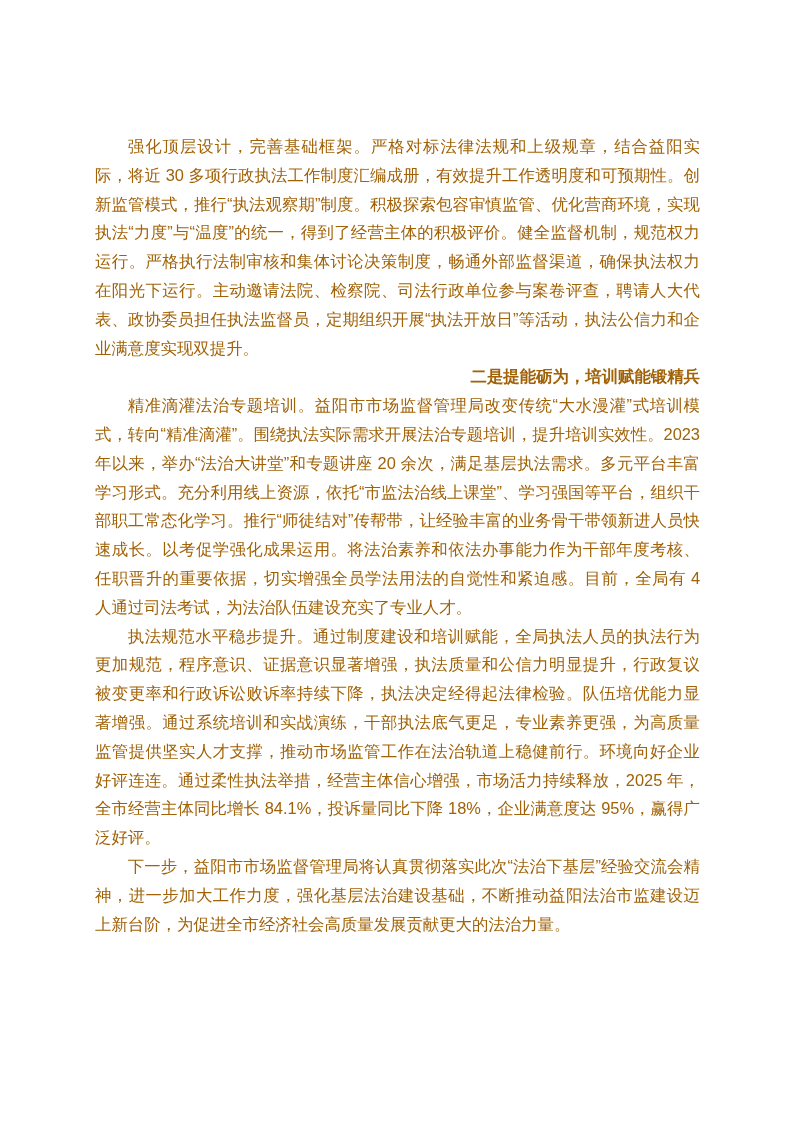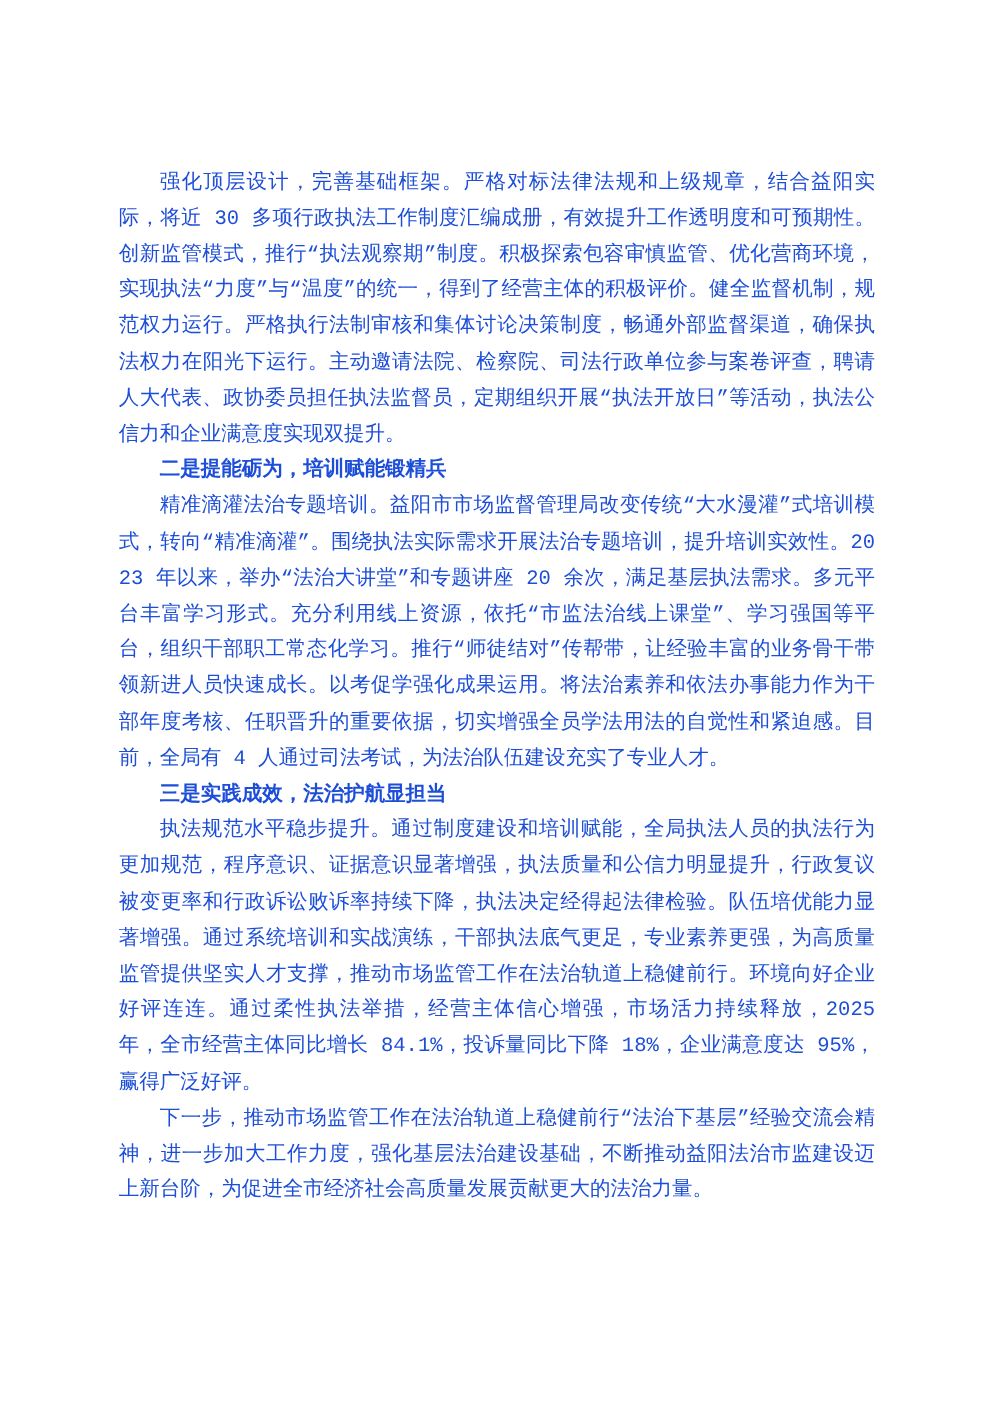--- a/index.html
+++ b/index.html
@@ -14,39 +14,38 @@
     background: #ffffff;
     box-sizing: border-box;
     padding: 132px 94px 0 95px;
     overflow: hidden;
   }
   .content {
     width: 605px;
   }
   .content p {
     margin: 0;
-    font-family: Liberation Mono, monospace;
+    font-family: Liberation Sans, sans-serif;
     font-size: 16.4px;
     line-height: 28.8px;
-    color: #1d4ed8;
+    color: #a16207;
     text-align: justify;
     text-justify: inter-ideograph;
     text-indent: 2em;
     word-break: break-all;
   }
   .content p.heading {
     font-weight: bold;
-    text-align: left;
+    text-align: right;
   }
 </style>
 </head>
 <body>
 
 <div class="page">
   <div class="content">
     <p class="body">强化顶层设计，完善基础框架。严格对标法律法规和上级规章，结合益阳实际，将近 30 多项行政执法工作制度汇编成册，有效提升工作透明度和可预期性。创新监管模式，推行“执法观察期”制度。积极探索包容审慎监管、优化营商环境，实现执法“力度”与“温度”的统一，得到了经营主体的积极评价。健全监督机制，规范权力运行。严格执行法制审核和集体讨论决策制度，畅通外部监督渠道，确保执法权力在阳光下运行。主动邀请法院、检察院、司法行政单位参与案卷评查，聘请人大代表、政协委员担任执法监督员，定期组织开展“执法开放日”等活动，执法公信力和企业满意度实现双提升。</p>
     <p class="heading">二是提能砺为，培训赋能锻精兵</p>
     <p class="body">精准滴灌法治专题培训。益阳市市场监督管理局改变传统“大水漫灌”式培训模式，转向“精准滴灌”。围绕执法实际需求开展法治专题培训，提升培训实效性。2023 年以来，举办“法治大讲堂”和专题讲座 20 余次，满足基层执法需求。多元平台丰富学习形式。充分利用线上资源，依托“市监法治线上课堂”、学习强国等平台，组织干部职工常态化学习。推行“师徒结对”传帮带，让经验丰富的业务骨干带领新进人员快速成长。以考促学强化成果运用。将法治素养和依法办事能力作为干部年度考核、任职晋升的重要依据，切实增强全员学法用法的自觉性和紧迫感。目前，全局有 4 人通过司法考试，为法治队伍建设充实了专业人才。</p>
-    <p class="heading">三是实践成效，法治护航显担当</p>
     <p class="body">执法规范水平稳步提升。通过制度建设和培训赋能，全局执法人员的执法行为更加规范，程序意识、证据意识显著增强，执法质量和公信力明显提升，行政复议被变更率和行政诉讼败诉率持续下降，执法决定经得起法律检验。队伍培优能力显著增强。通过系统培训和实战演练，干部执法底气更足，专业素养更强，为高质量监管提供坚实人才支撑，推动市场监管工作在法治轨道上稳健前行。环境向好企业好评连连。通过柔性执法举措，经营主体信心增强，市场活力持续释放，2025 年，全市经营主体同比增长 84.1%，投诉量同比下降 18%，企业满意度达 95%，赢得广泛好评。</p>
-    <p class="body">下一步，推动市场监管工作在法治轨道上稳健前行“法治下基层”经验交流会精神，进一步加大工作力度，强化基层法治建设基础，不断推动益阳法治市监建设迈上新台阶，为促进全市经济社会高质量发展贡献更大的法治力量。</p>
+    <p class="body">下一步，益阳市市场监督管理局将认真贯彻落实此次“法治下基层”经验交流会精神，进一步加大工作力度，强化基层法治建设基础，不断推动益阳法治市监建设迈上新台阶，为促进全市经济社会高质量发展贡献更大的法治力量。</p>
   </div>
 </div>
 
 </body></html>

